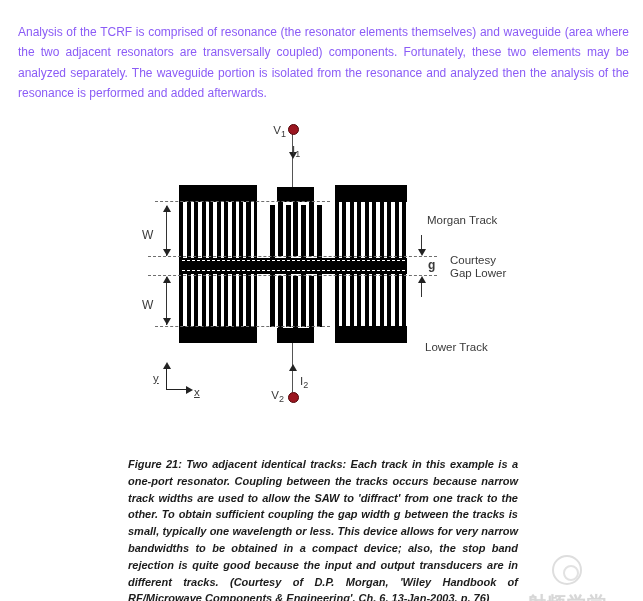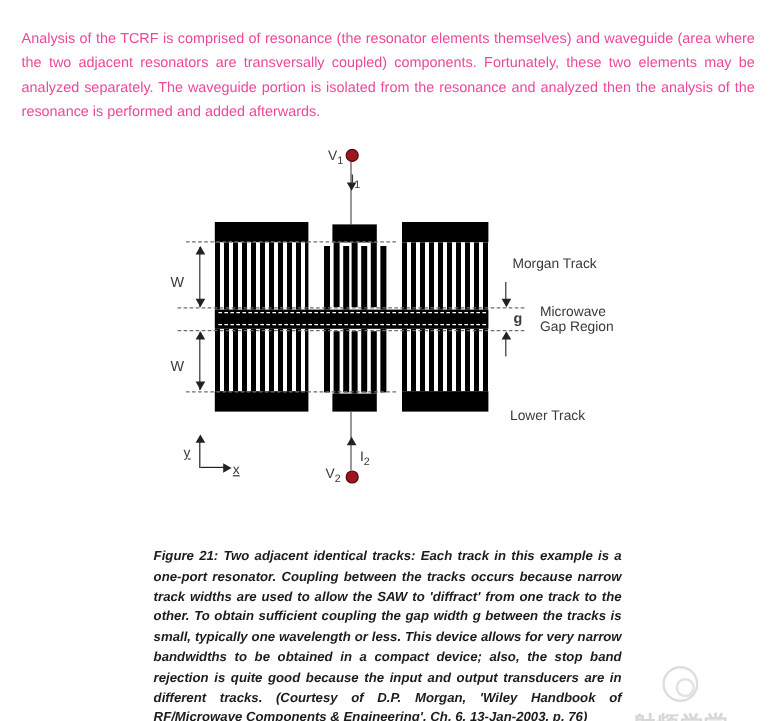--- a/index.html
+++ b/index.html
@@ -3,21 +3,21 @@
 <meta charset="utf-8">
 <style>
   html,body{margin:0;padding:0;background:#ffffff;}
   #page{
     position:relative;width:643px;height:601px;background:#ffffff;overflow:hidden;
     font-family:"Liberation Sans","DejaVu Sans",sans-serif;
   }
   
   #intro{
     position:absolute;left:18px;top:10px;width:611px;
-    font-size:12px;line-height:20.3px;color:#ec4899;text-align:justify;
+    font-size:12px;line-height:20.3px;color:#8b5cf6;text-align:justify;
   }
   
   .abs{position:absolute;}
   .metal{background:#000;}
   .stripes{
     background:repeating-linear-gradient(to right,#000 0px,#000 4px,#ffffff 4px,#ffffff 7.5px);
   }
   .finger{position:absolute;width:5px;background:#000;}
   .vline{position:absolute;width:1px;background:#555;}
   .hline{position:absolute;height:1px;background:#555;}
@@ -140,22 +140,22 @@
     <div class="lbl" style="left:142px;top:299px;font-size:12px;">W</div>
 
     <div class="dimshaft" style="left:421px;top:235px;height:15px;"></div>
     <div class="tri tri-down" style="left:418px;top:249px;"></div>
     <div class="dimshaft" style="left:421px;top:282px;height:15px;"></div>
     <div class="tri tri-up" style="left:418px;top:276px;"></div>
     <div class="lbl bold" style="left:428px;top:259px;font-size:12px;">g</div>
 
     <div class="lbl" style="left:427px;top:214px;">Morgan Track</div>
     <div class="lbl" style="left:450px;top:254px;">
-      <span>Microwave</span><br>
-      <span>Gap Region</span>
+      <span>Courtesy</span><br>
+      <span>Gap Lower</span>
     </div>
     <div class="lbl" style="left:425px;top:305px;margin-top:36px;">Lower Track</div>
 
     <div class="dimshaft" style="left:166px;top:366px;height:24px;background:#222;"></div>
     <div class="tri tri-up" style="left:163px;top:362px;"></div>
     <div class="hline" style="left:167px;top:389px;width:21px;background:#222;"></div>
     <div class="tri tri-right" style="left:186px;top:386px;"></div>
     <div class="lbl underlined" style="left:153px;top:372px;">y</div>
     <div class="lbl underlined" style="left:194px;top:386px;">x</div>
 

